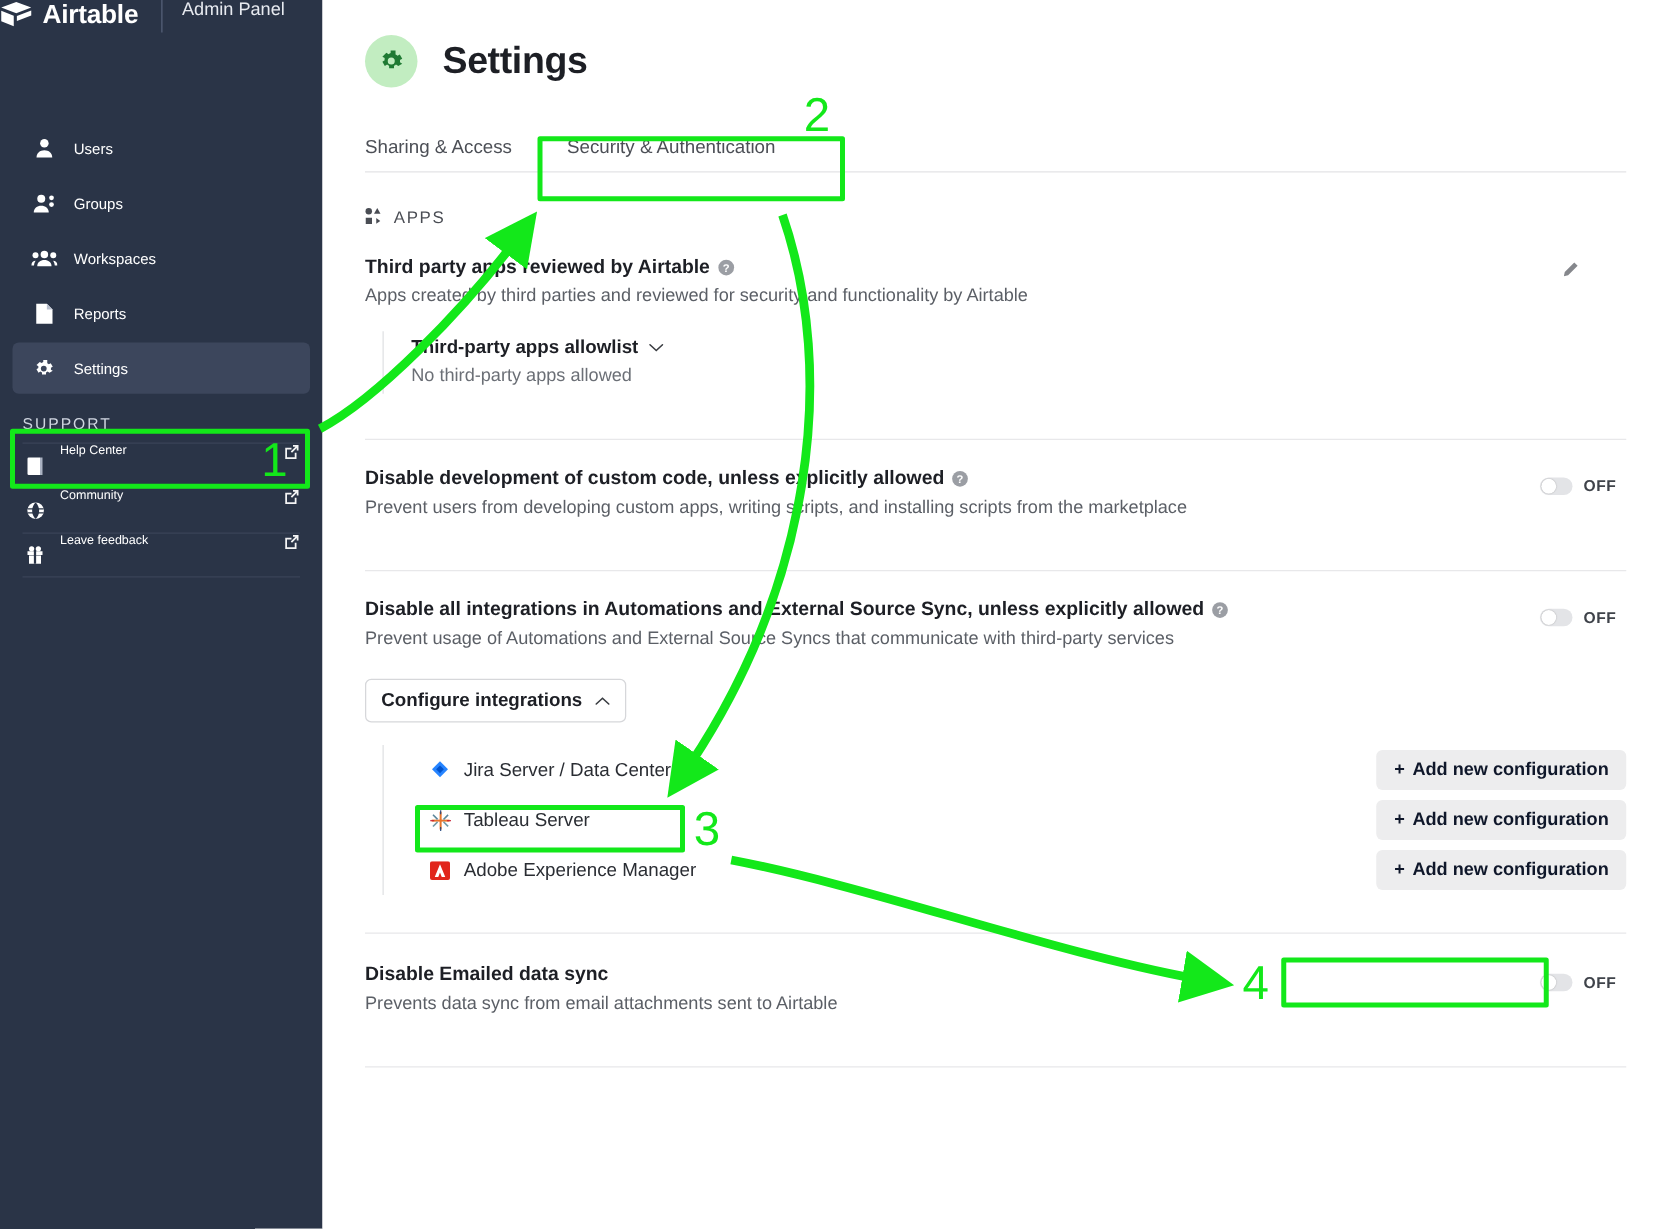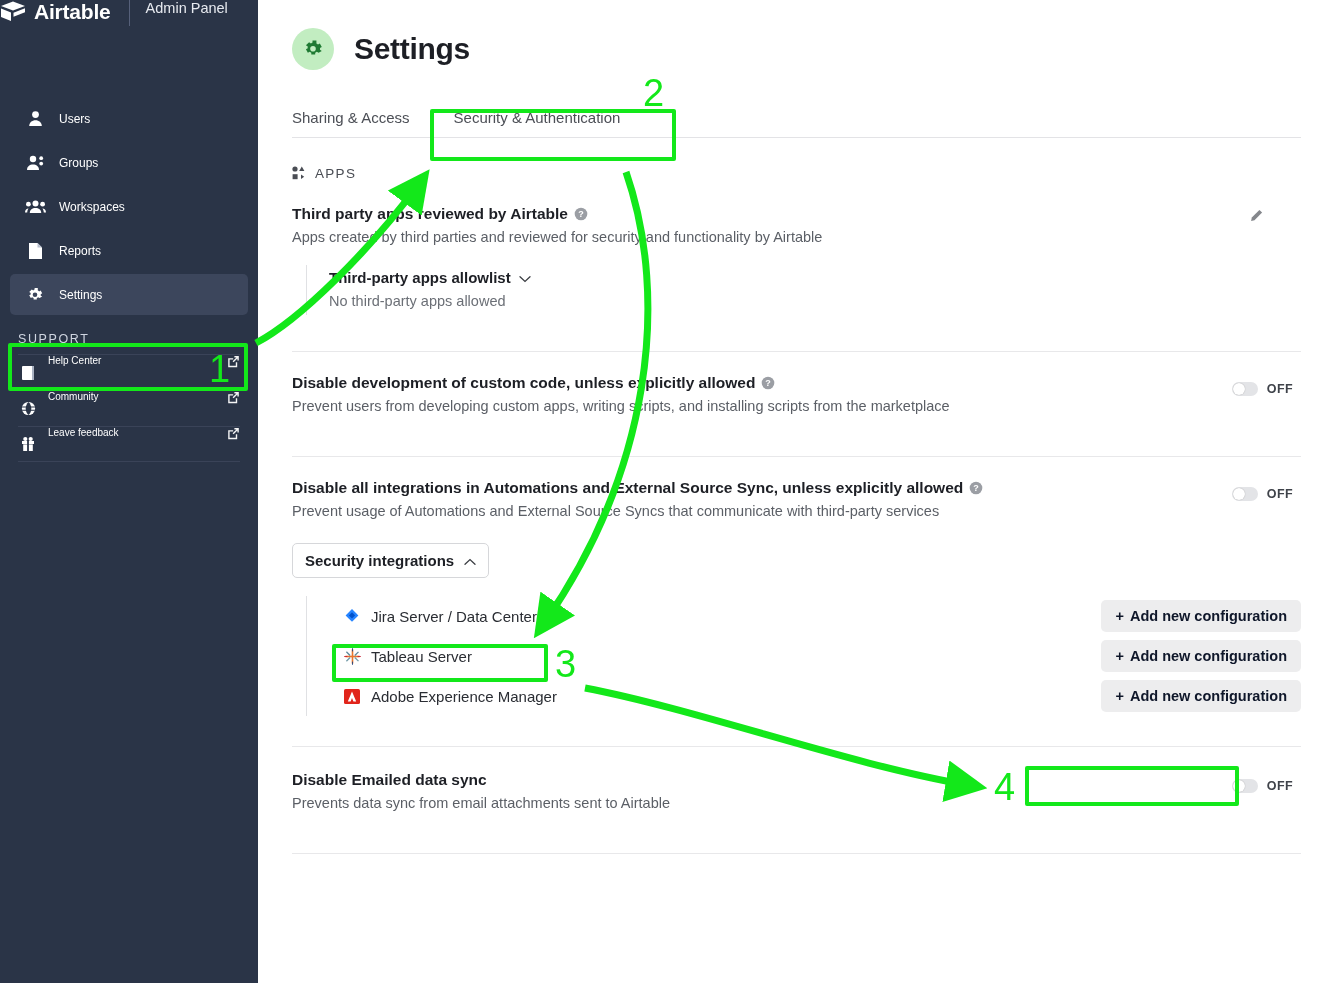--- a/index.html
+++ b/index.html
@@ -370,21 +370,21 @@
         <div class="row-desc">Prevent usage of Automations and External Source Syncs that communicate with third-party services</div>
         <div class="toggle-wrap">
           <div class="toggle">
               <span class="knob"></span>
             </div>
           <span class="toggle-label">OFF</span>
         </div>
 
         <div style="margin-top:24px;">
           <div class="config-dd">
-            <span>Security integrations</span>
+            <span>Configure integrations</span>
             <span>
               <svg width="12" height="8" viewBox="0 0 12 8">
                   <path d="M1 6.2L6 1.6l5 4.6" stroke="#3a3d42" stroke-width="1.3" fill="none" stroke-linecap="round"></path>
                 </svg>
             </span>
           </div>
         </div>
 
         <div class="integ-block">
           <div class="integ-row">

